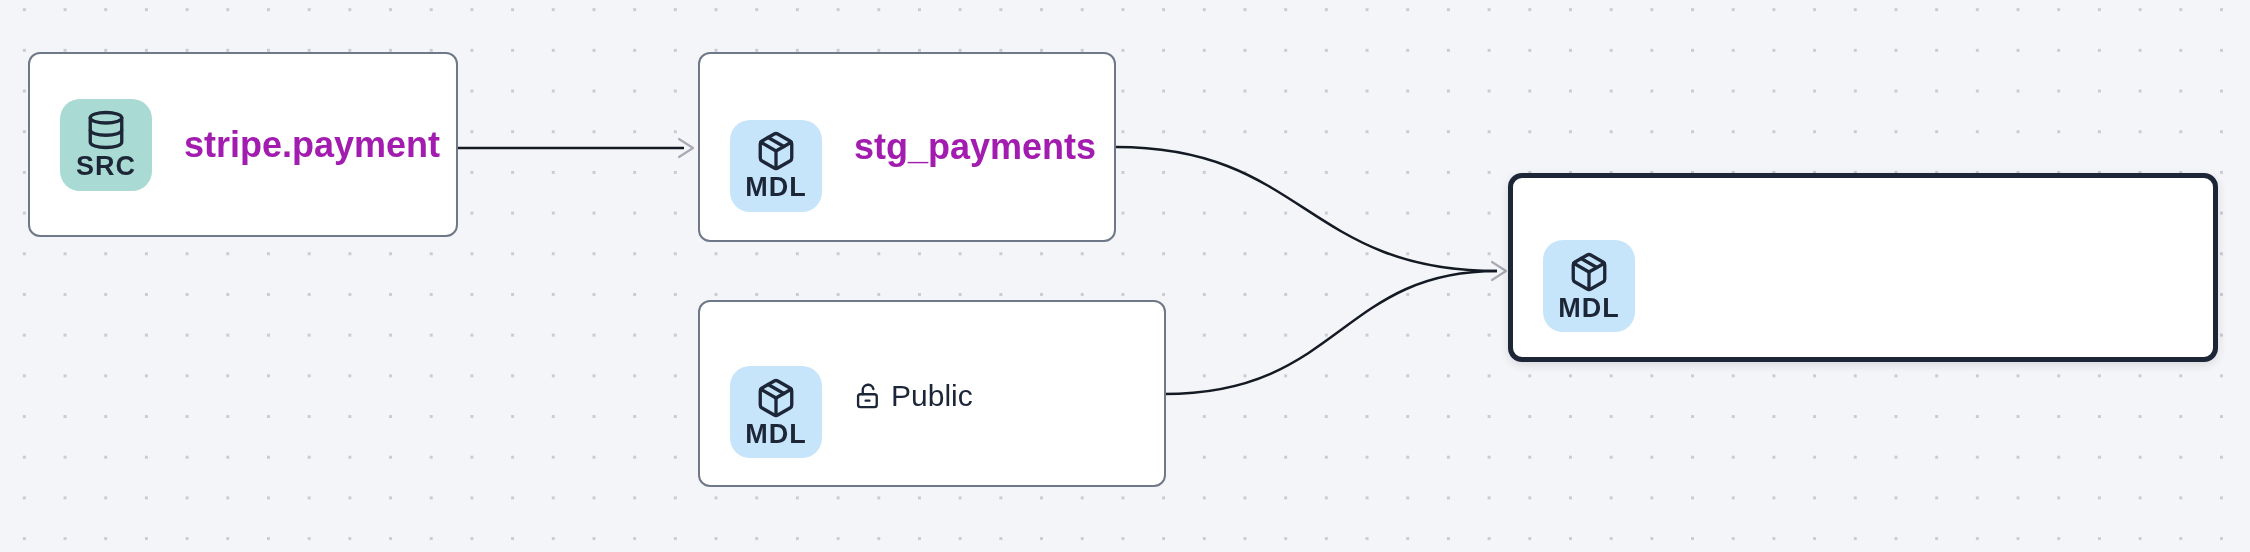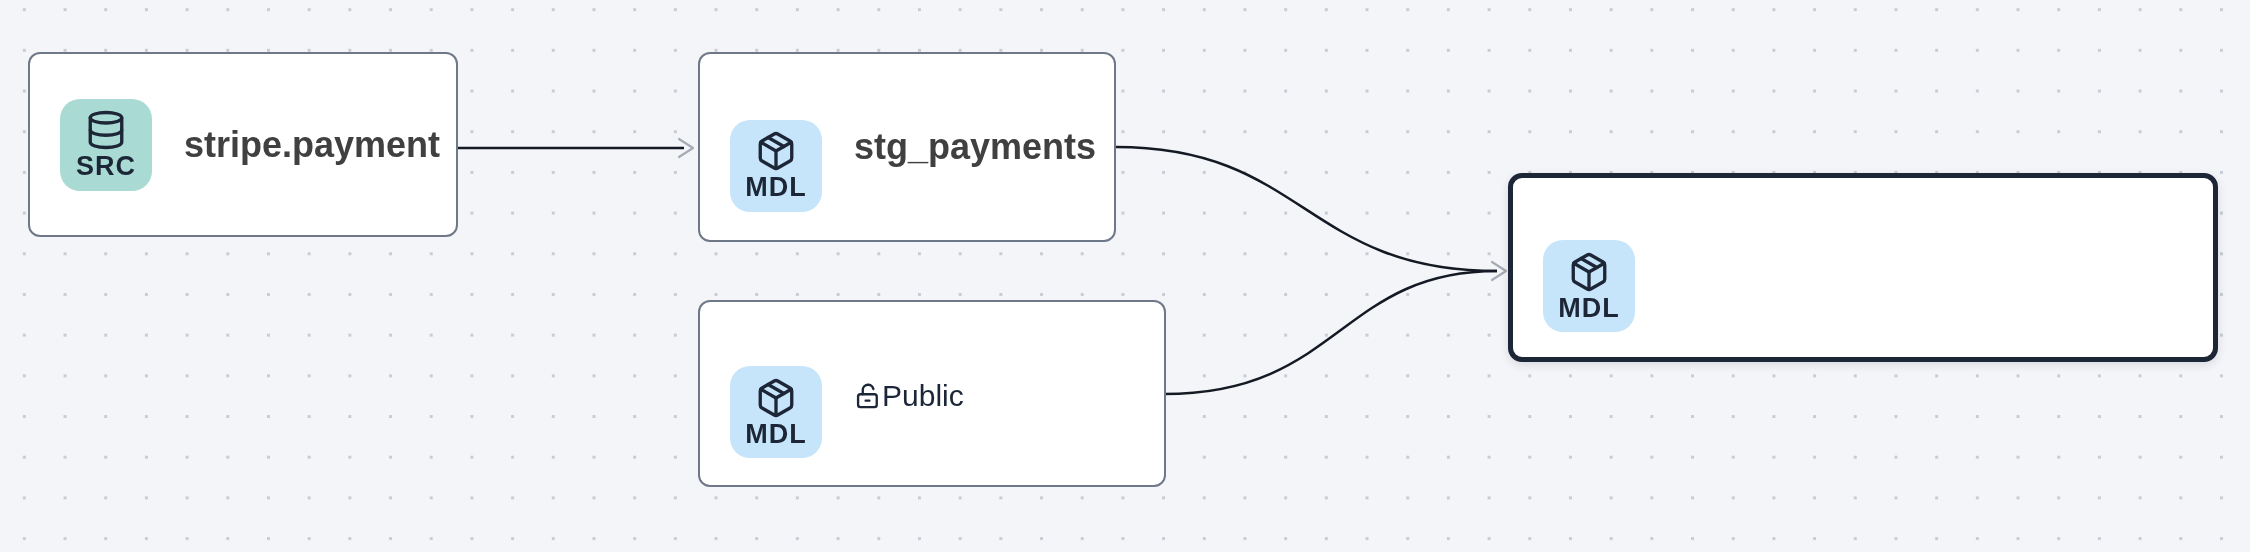--- a/index.html
+++ b/index.html
@@ -31,22 +31,22 @@
   }
   .badge svg{width:42px;height:42px;stroke:#1d2637;fill:none;stroke-width:1.9;
     stroke-linecap:round;stroke-linejoin:round;}
   .badge .badge-label{
     font-size:27px;font-weight:600;color:#1d2637;letter-spacing:1px;line-height:1;
     margin-top:2px;
   }
   .badge-src{background:#a9dbd4;}
   .badge-mdl{background:#c6e5fa;margin-top:37px;}
   .node-text{display:flex;flex-direction:column;justify-content:center;}
-  .node-title{font-size:36px;font-weight:600;color:#404040;line-height:1.15;white-space:nowrap;}
-  .node-meta{display:flex;align-items:center;margin-top:4px;}
+  .node-title{font-size:36px;font-weight:600;color:#a21caf;line-height:1.15;white-space:nowrap;}
+  .node-meta{display:flex;align-items:center;gap:9px;margin-top:4px;}
   .node-meta svg{width:28px;height:28px;stroke:#1b2638;fill:none;stroke-width:2;
     stroke-linecap:round;stroke-linejoin:round;}
   .node-meta .meta-label{font-size:30px;font-weight:400;color:#1b2638;line-height:1;}
   
   .n-stripe{left:28px;top:52px;width:430px;height:185px;}
   .n-stg{left:698px;top:52px;width:418px;height:190px;}
   .n-fct{left:698px;top:300px;width:468px;height:187px;}
   .n-agg{left:1508px;top:173px;width:710px;height:189px;}
 </style>
 </head>

